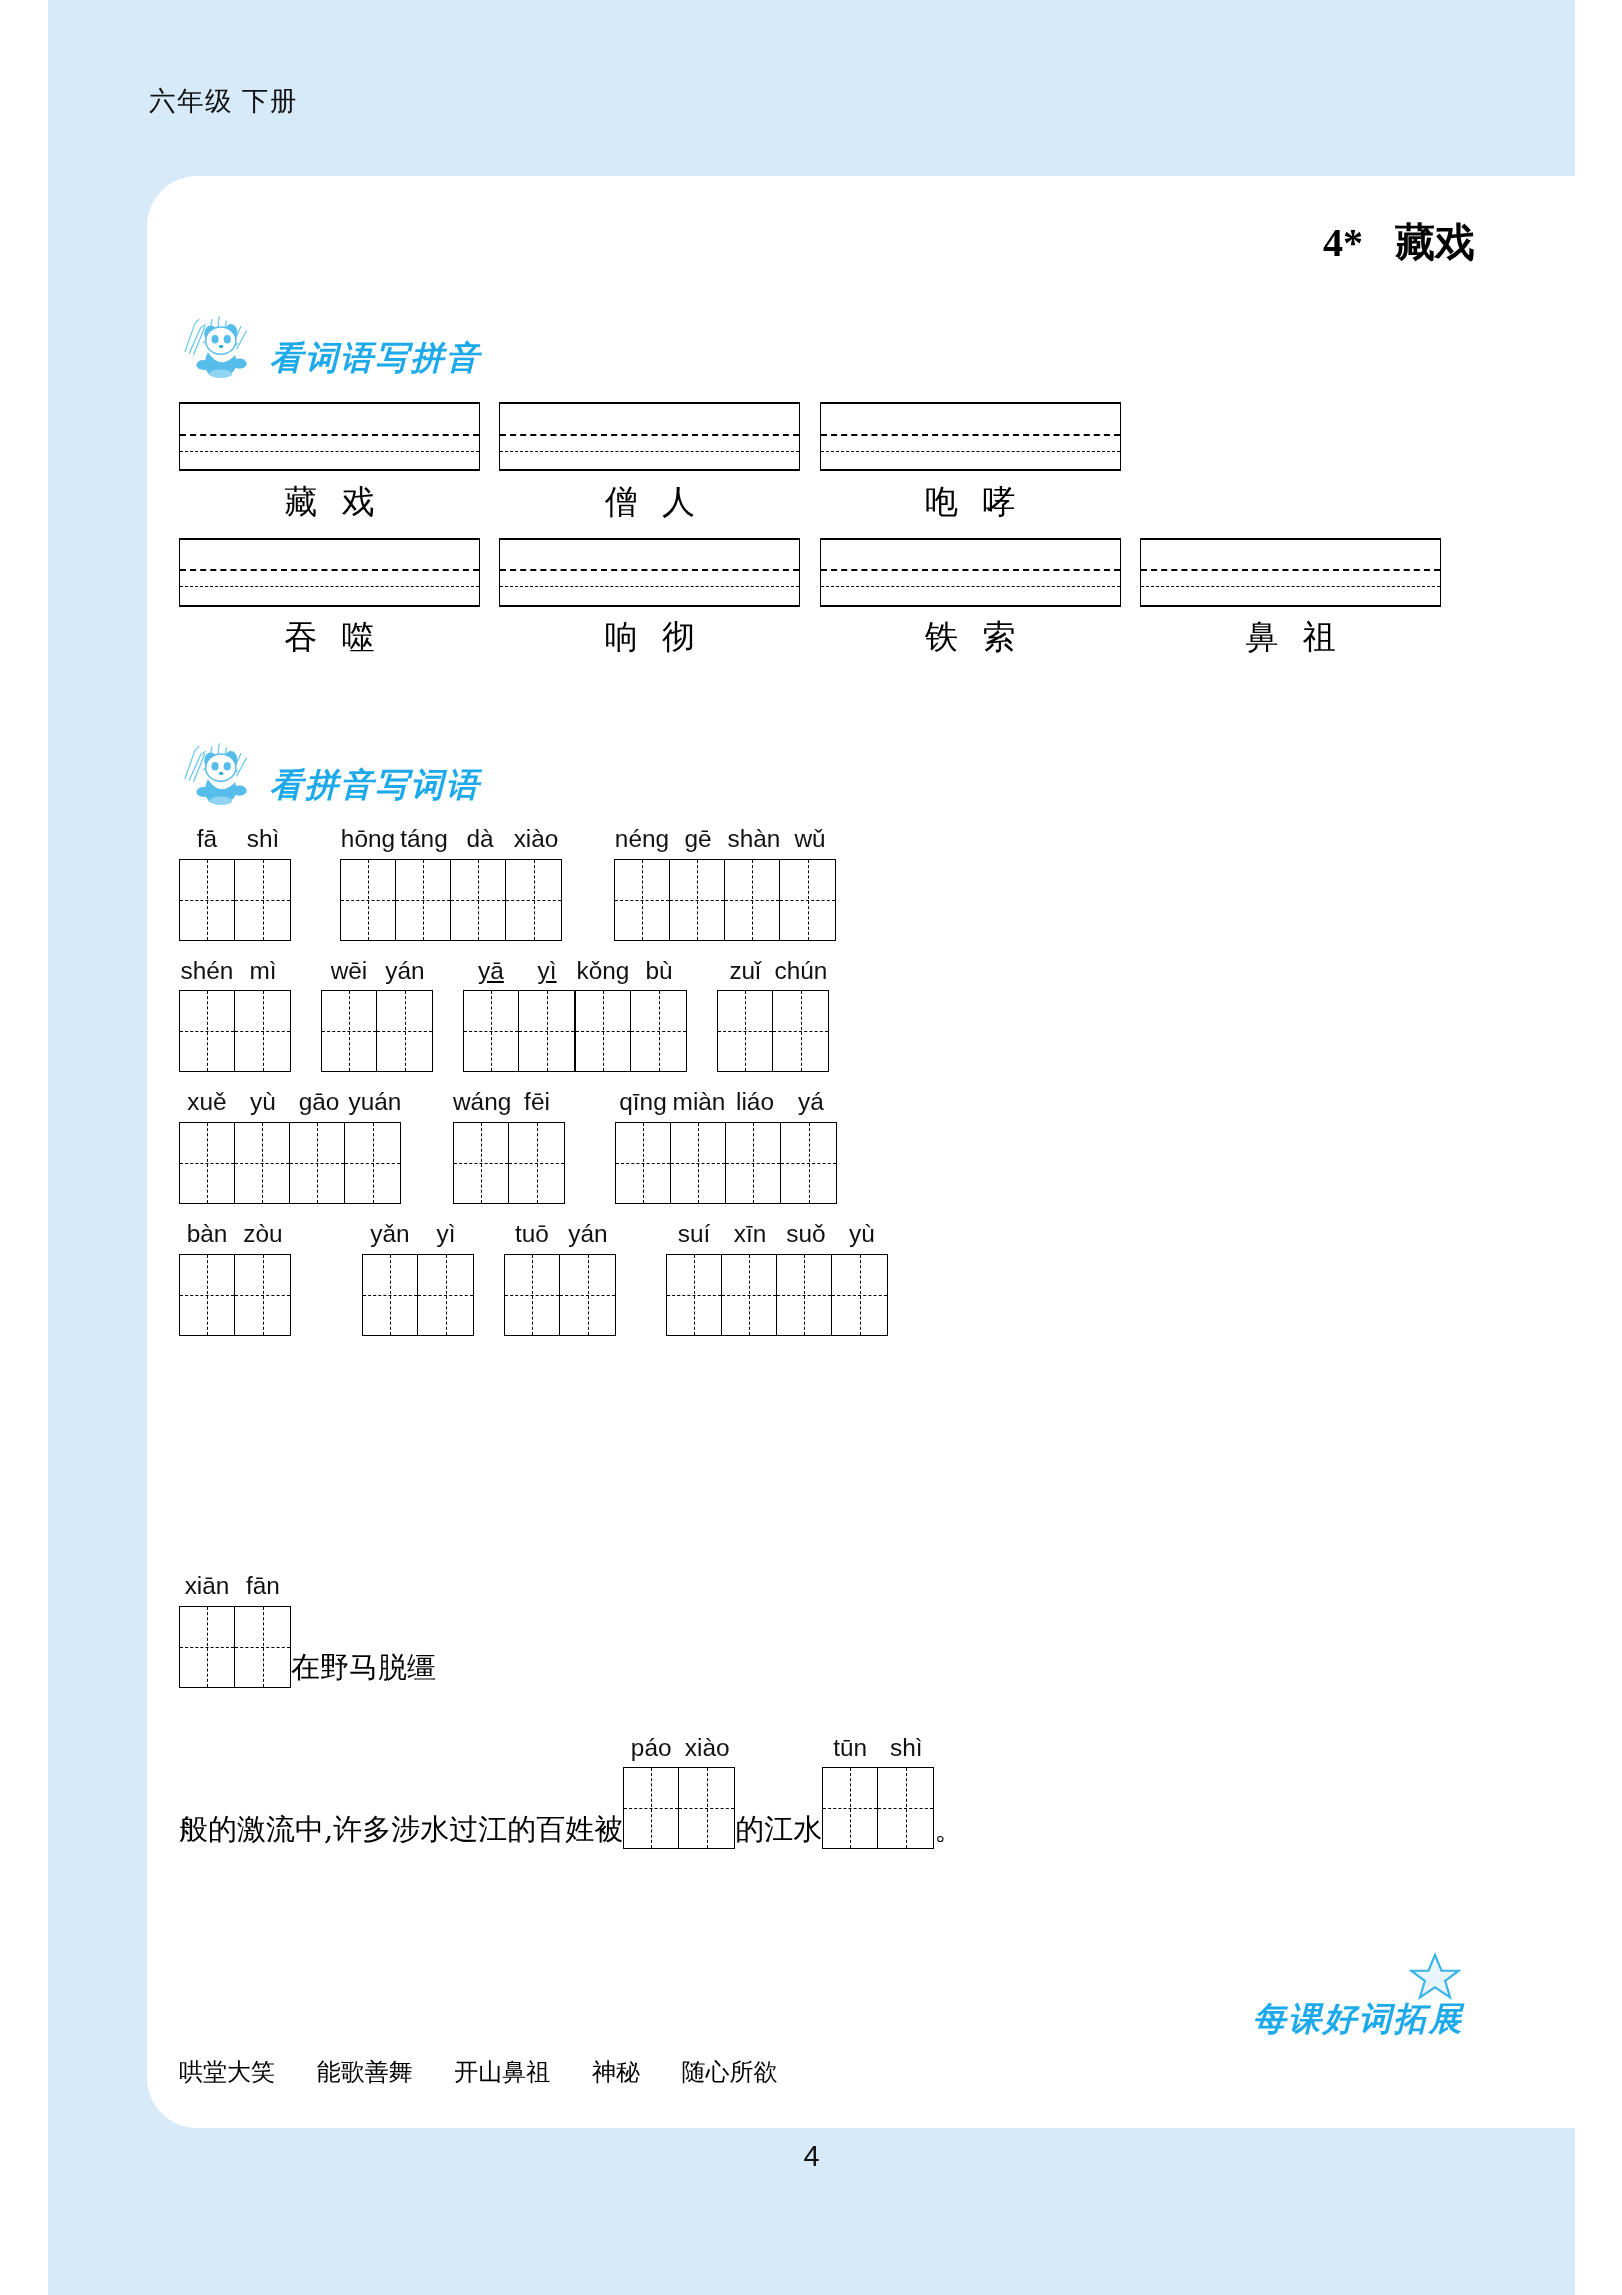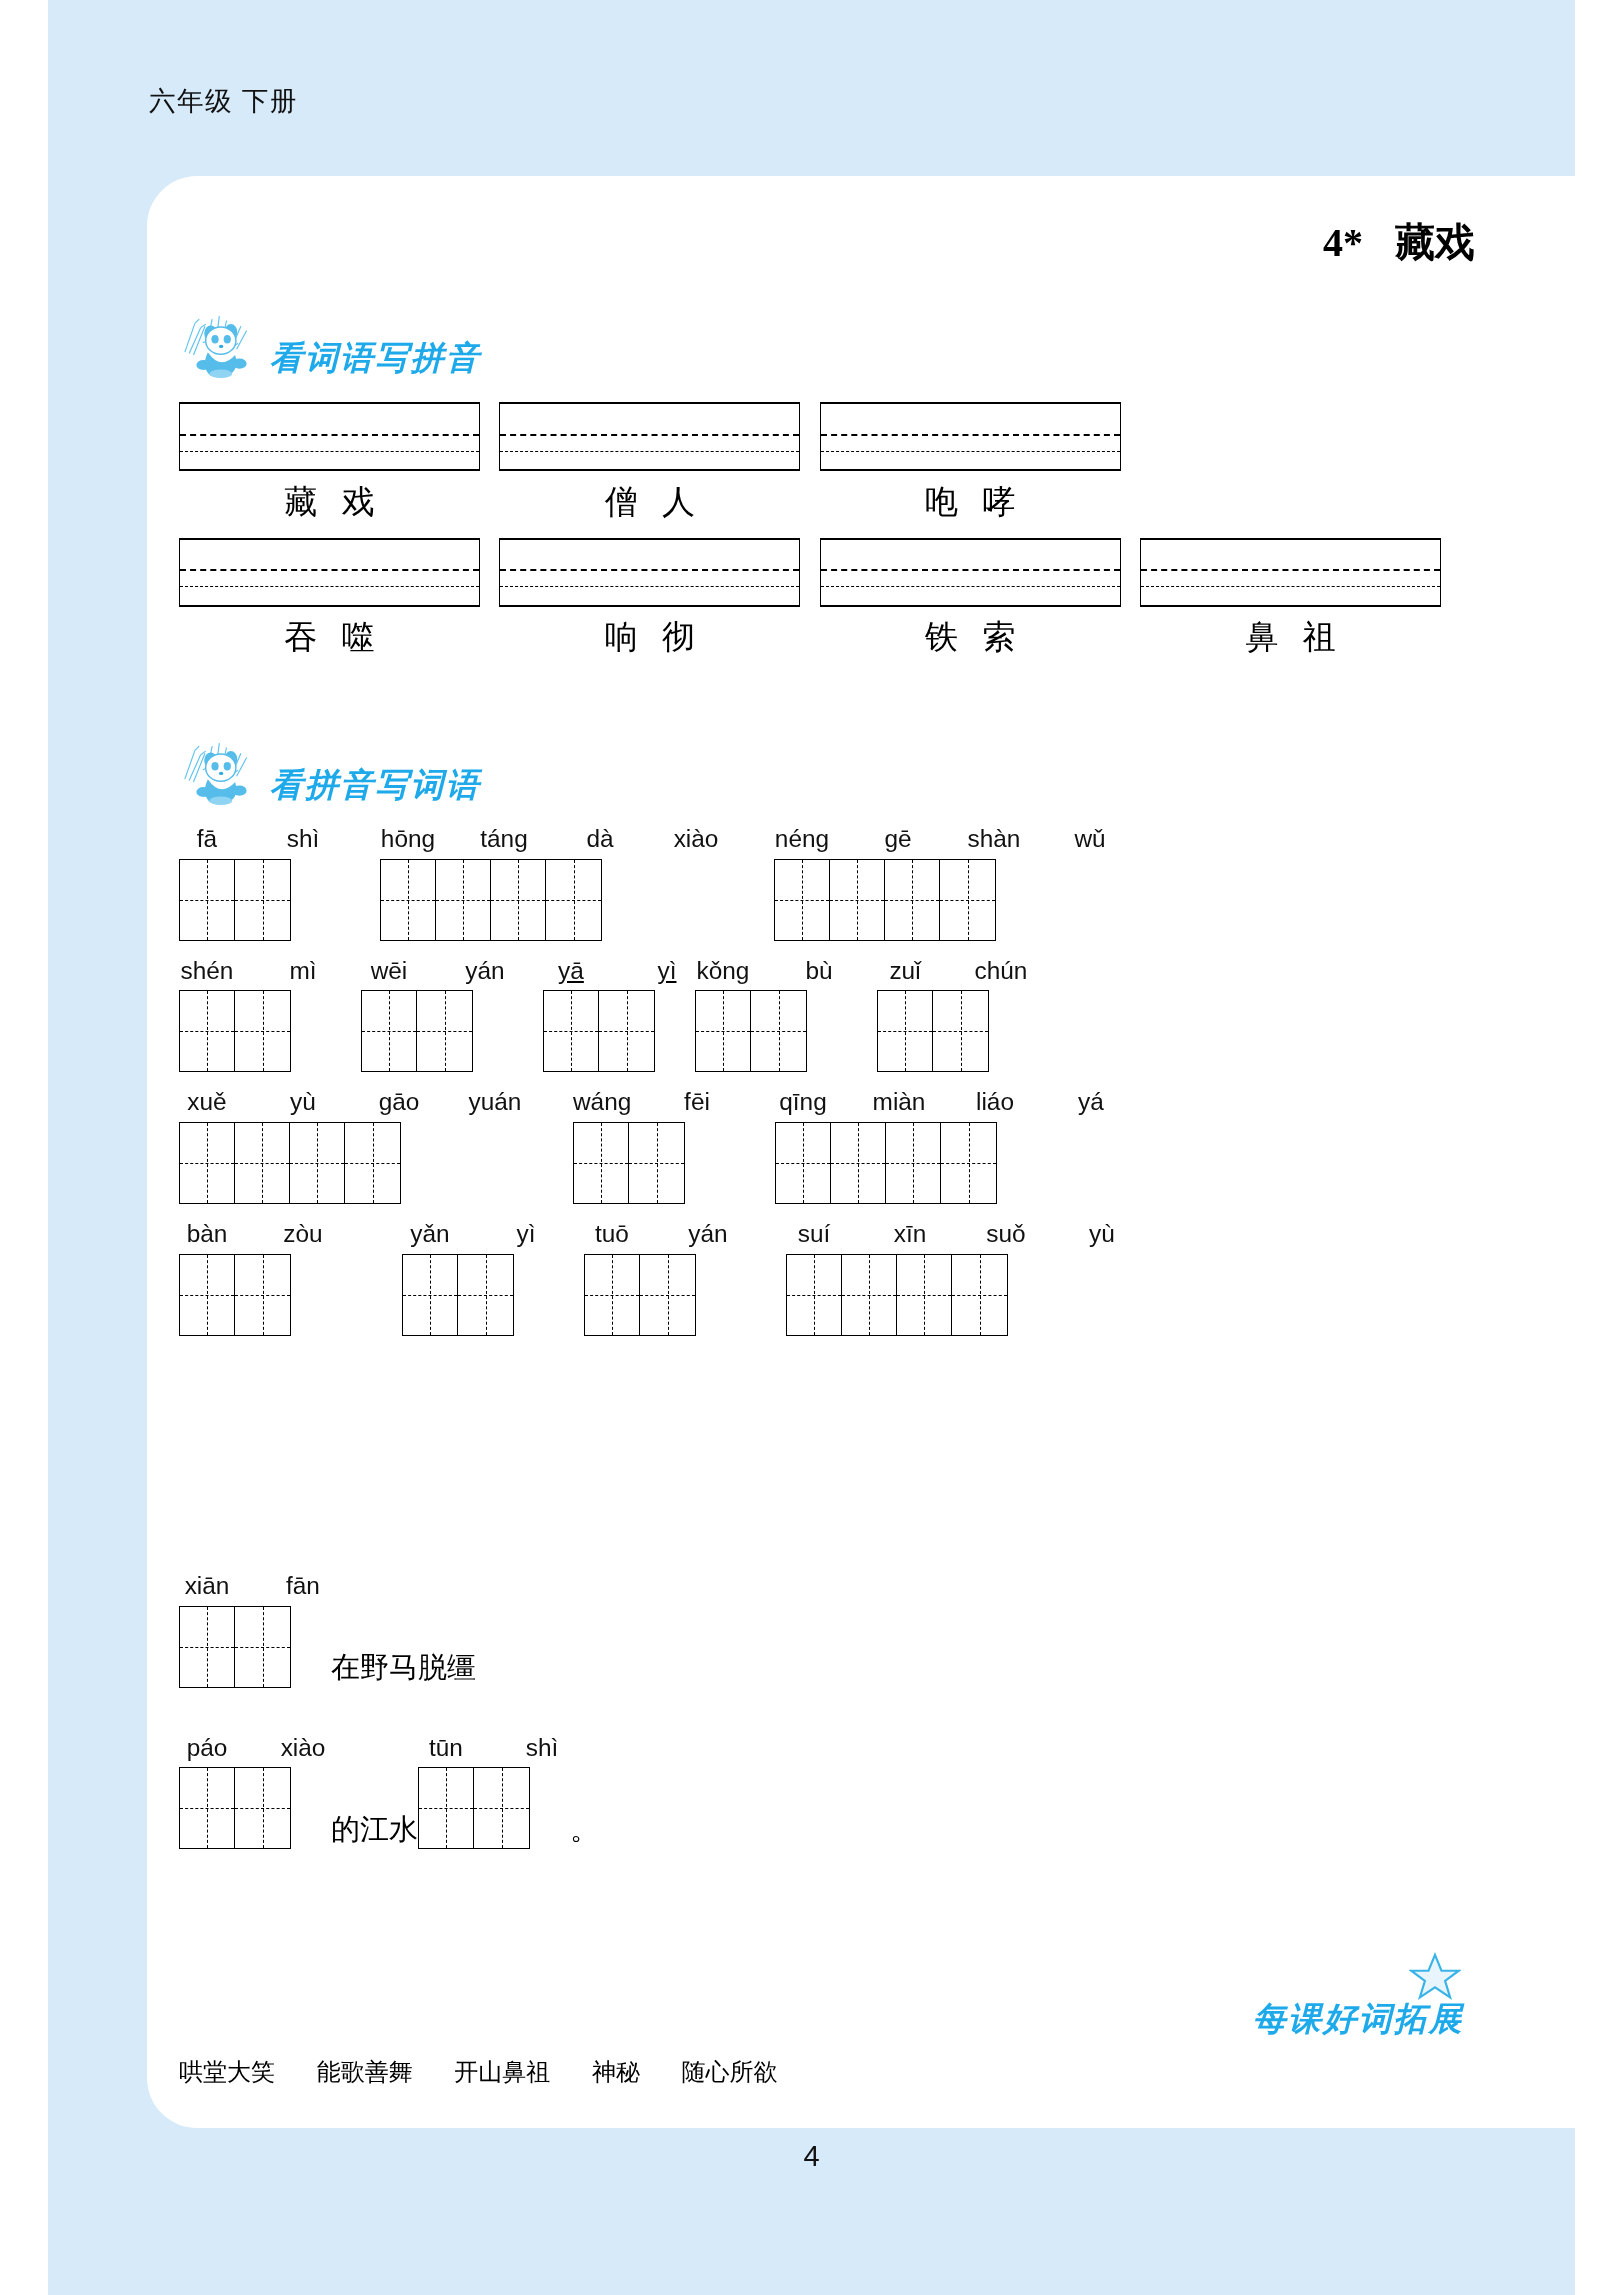--- a/index.html
+++ b/index.html
@@ -68,21 +68,21 @@
   }
   .ex1-word{
     text-align:center;font-size:33px;color:#000;margin-top:8.6px;
     font-family:"DejaVu Serif","Liberation Serif",serif;
     letter-spacing:24.4px;text-indent:24.4px;
   }
   
   .ex2{position:absolute;left:179px;top:825px;width:1292px;}
   .ex2-row{display:flex;align-items:flex-end;margin-bottom:16px;}
   .word-group{margin-right:0;}
-  .py-line{display:flex;justify-content:flex-start;margin-bottom:5.7px;gap:40px;}
+  .py-line{display:flex;justify-content:flex-start;margin-bottom:5.7px;}
   .py{
     width:56px;text-align:center;font-size:24.4px;color:#111;
     font-family:"Liberation Sans","DejaVu Sans",sans-serif;
     white-space:nowrap;
   }
   .tzg{display:flex;border:1.4px solid #000;width:max-content;background:#fff;}
   .tzg .cell{
     width:55px;height:80px;box-sizing:border-box;
     border-right:1.4px solid #000;position:relative;
   }
@@ -424,20 +424,21 @@
         </span>
       <span class="tzg">
           <span class="cell"></span>
           <span class="cell"></span>
         </span>
     </span>
     <span class="sent-text">在野马脱缰</span>
   </div>
 
   <div class="sent-row">
+    <span class="sent-text">般的激流中,许多涉水过江的百姓被</span>
     <span class="blank-box">
       <span class="py-line">
           <span class="py">páo</span>
           <span class="py">xiào</span>
         </span>
       <span class="tzg">
           <span class="cell"></span>
           <span class="cell"></span>
         </span>
     </span>

